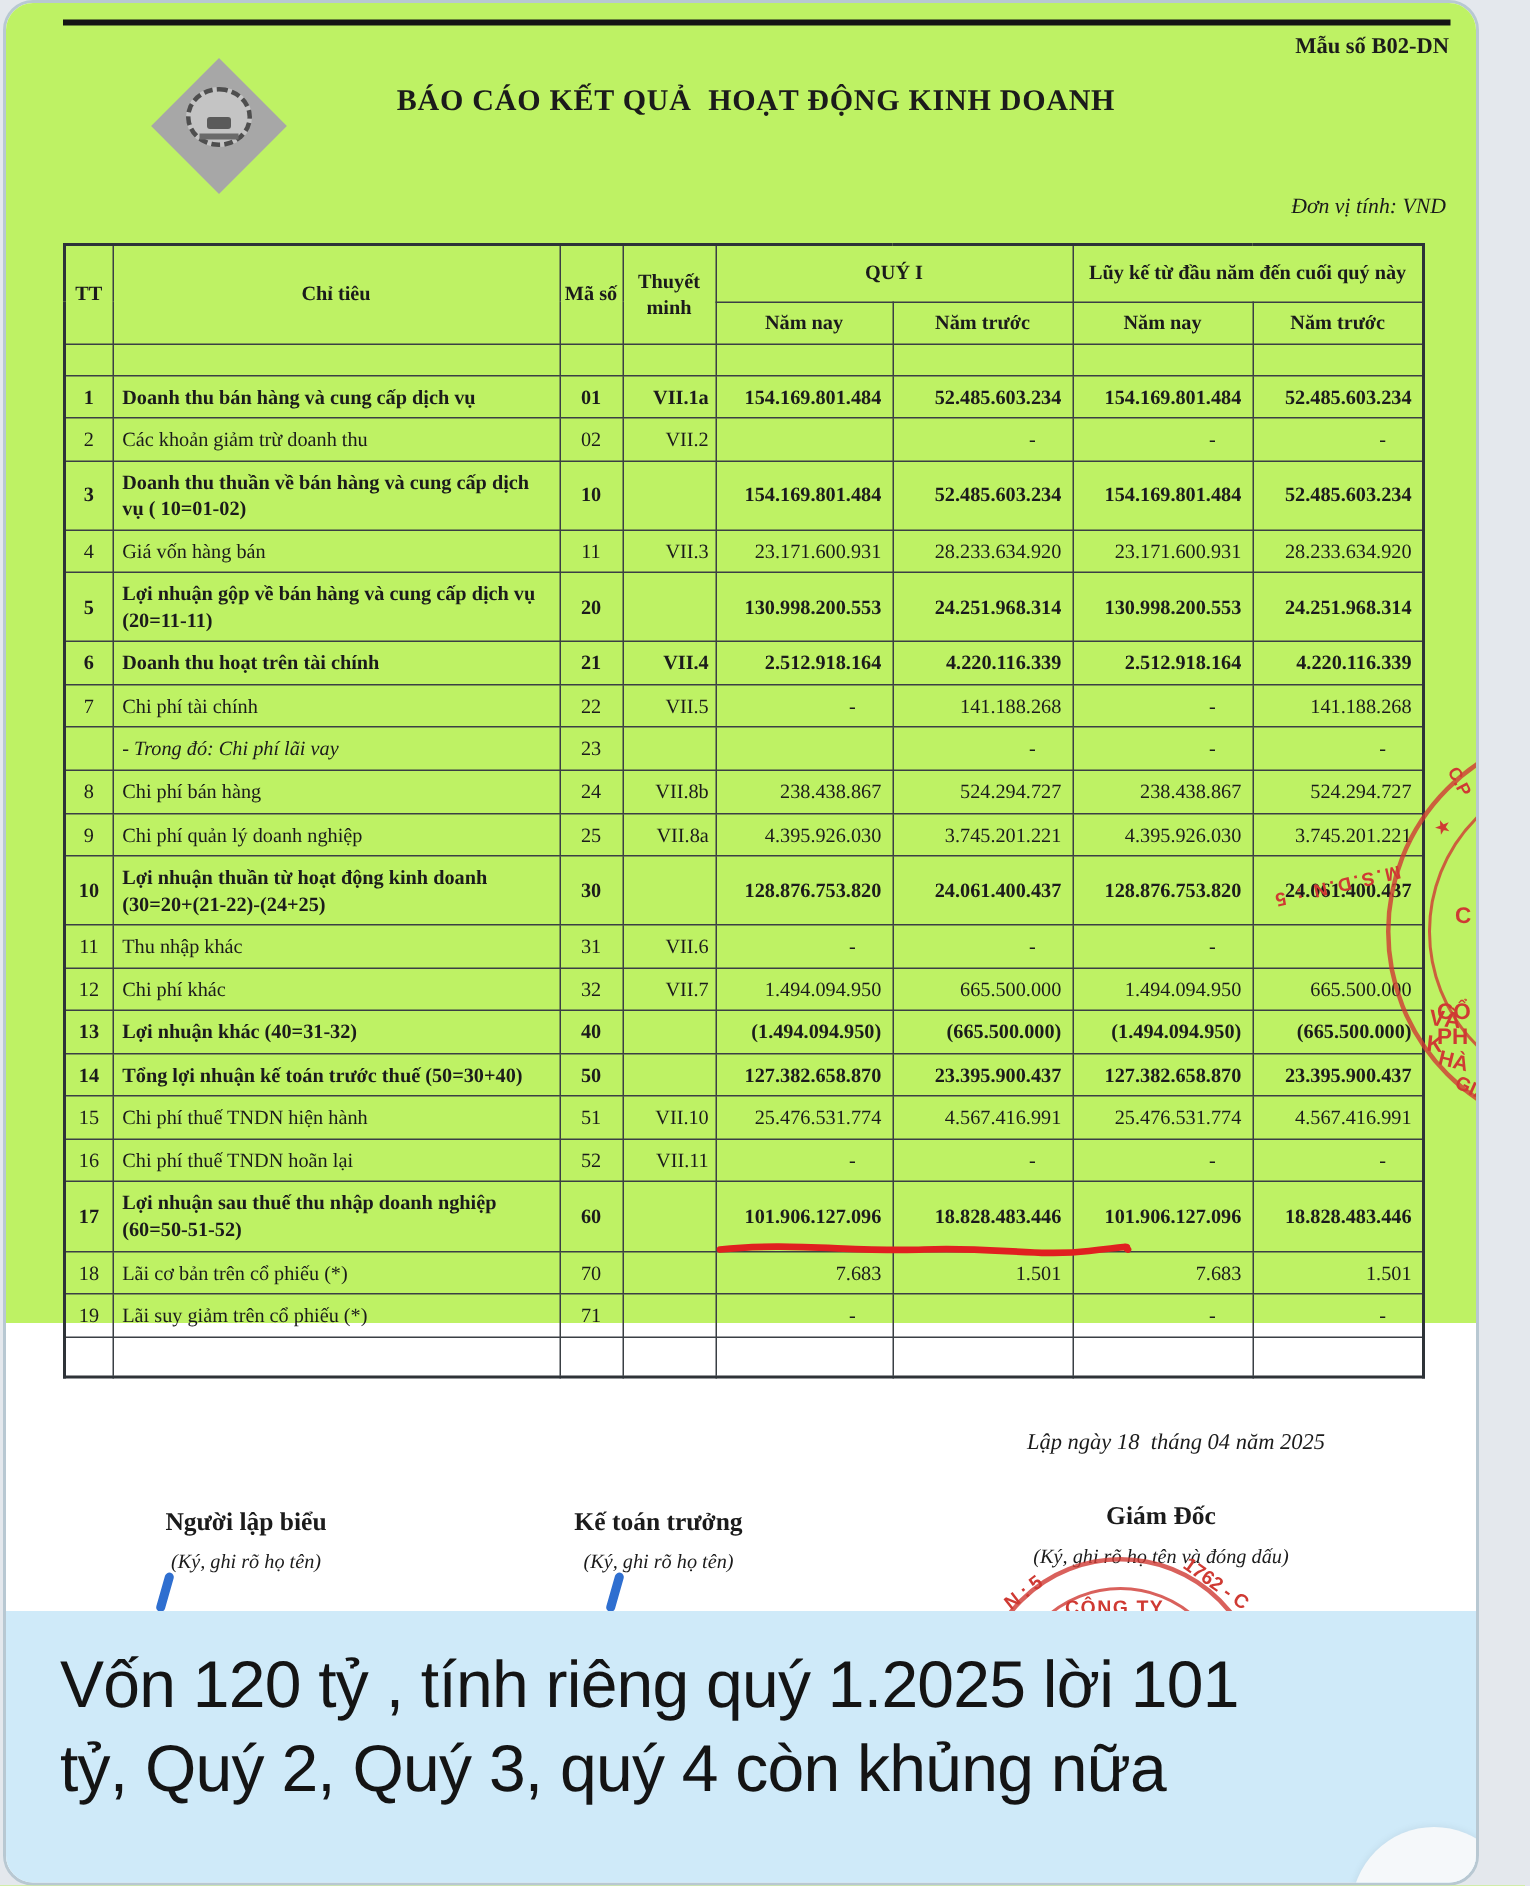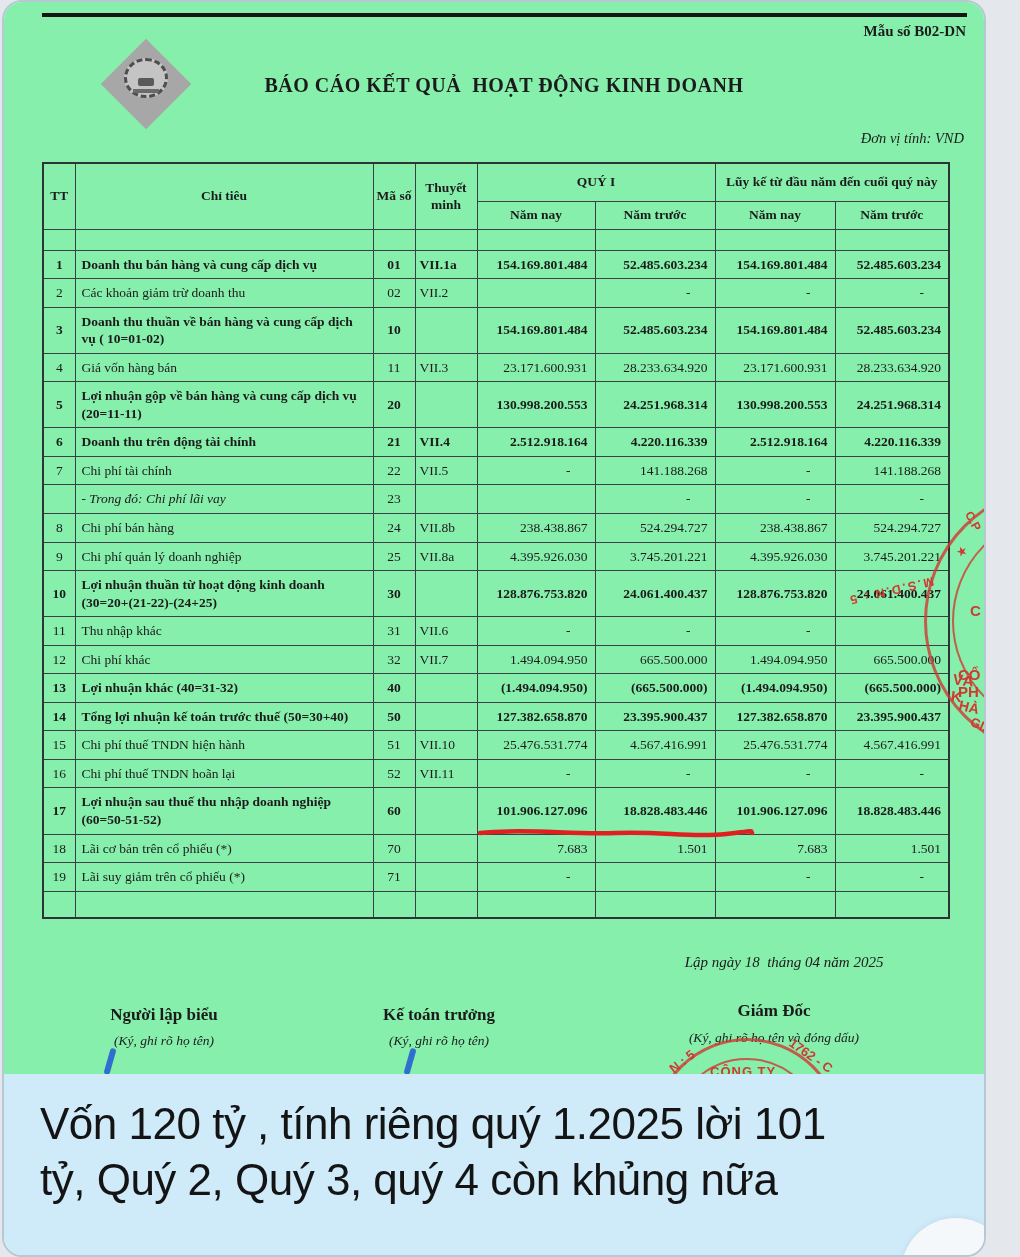--- a/index.html
+++ b/index.html
@@ -11,57 +11,57 @@
     overflow:hidden;
     position:relative;
   }
   .bubble {
     position:absolute; left:2px; top:0; width:984px; height:1257px;
     background:#ffffff;
     border:2px solid #b8c8d2;
     border-radius:20px;
     overflow:hidden;
   }
-  .doc { position:absolute; left:0; top:0; width:100%; height:1072px; background:#86efac;padding-left:16px; }
+  .doc { position:absolute; left:0; top:0; width:100%; height:880px; background:#bef264;padding-left:16px; }
 
   .top-rule { position:absolute; left:38px; top:11px; width:925px; height:4px; background:#151515; }
   .form-no { position:absolute; top:21px; right:18px; font-weight:bold; font-size:15px; }
 
   
   .logo { position:absolute; left:96px; top:36px; width:92px; height:92px; }
   .logo .diamond {
     position:absolute; left:14px; top:14px; width:64px; height:64px;
     background:#a7a7a7; transform:rotate(45deg);
   }
   .logo .ring {
     position:absolute; left:24px; top:20px; width:44px; height:40px;
     border:3px dashed #4e4e4e; border-radius:50%; background:#c4c4c4;
   }
   .logo .mark { position:absolute; left:38px; top:40px; width:16px; height:8px; background:#5a5a5a; border-radius:2px; }
   .logo .mark2 { position:absolute; left:33px; top:51px; width:26px; height:4px; background:#6a6a6a; }
 
   .title { position:absolute; top:54px; left:190px; width:620px; text-align:center;
-           font-weight:bold; font-size:20px; letter-spacing:.5px; white-space:pre;margin-top:18px; }
+           font-weight:bold; font-size:20px; letter-spacing:.5px; white-space:pre; }
   .subtitle { position:absolute; top:85px; left:190px; width:620px; text-align:center;
               font-weight:bold; font-style:italic; font-size:16px; }
   .unit-note { position:absolute; top:128px; right:20px; font-style:italic; font-size:14.5px; }
 
   
   .tbl-wrap { position:absolute; left:38px; top:160px; width:908px; }
   table { border-collapse:collapse; width:906px; table-layout:fixed; }
   th, td { border:1px solid #3a3f44; font-size:13.5px; line-height:1.3; vertical-align:middle; }
   table { border:2px solid #2e3338; }
   th { font-weight:bold; text-align:center; padding:3px 2px; }
   tr.h1 th { height:38px; }
   tr.h2 th { height:28px; }
   td { padding:5px 4px; }
   td.c-tt { text-align:center; width:32px; }
   td.c-label { text-align:left; padding-left:6px; width:298px; }
   td.c-ma { text-align:center; width:42px; }
-  td.c-tm { text-align:left; width:62px;margin-top:44px; }
+  td.c-tm { text-align:right; width:62px;margin-top:44px; }
   td.c-num { text-align:right; padding-right:7px; }
   td.dash { padding-right:24px; }
   tr.bold td { font-weight:bold; }
   tr.italic td.c-label { font-style:italic; font-weight:normal; }
   tr.spacer td { height:21px; padding:0; }
   tr.spacer-end td { height:27px; padding:0; }
   col.w-tt{width:32px} col.w-label{width:298px} col.w-ma{width:42px} col.w-tm{width:62px}
   col.w-n1{width:118px} col.w-n2{width:120px} col.w-n3{width:120px} col.w-n4{width:114px}
 
   #red-underline { position:absolute; left:472px; top:831px; width:280px; height:18px; }
@@ -223,21 +223,21 @@
               <td class="c-label">Lợi nhuận gộp về bán hàng và cung cấp dịch vụ (20=11-11)</td>
               <td class="c-ma">20</td>
               <td class="c-tm"></td>
               <td class="c-num">130.998.200.553</td>
               <td class="c-num">24.251.968.314</td>
               <td class="c-num">130.998.200.553</td>
               <td class="c-num">24.251.968.314</td>
             </tr>
             <tr class="bold">
               <td class="c-tt">6</td>
-              <td class="c-label">Doanh thu trên động tài chính</td>
+              <td class="c-label">Doanh thu hoạt trên tài chính</td>
               <td class="c-ma">21</td>
               <td class="c-tm">VII.4</td>
               <td class="c-num">2.512.918.164</td>
               <td class="c-num">4.220.116.339</td>
               <td class="c-num">2.512.918.164</td>
               <td class="c-num">4.220.116.339</td>
             </tr>
             <tr>
               <td class="c-tt">7</td>
               <td class="c-label">Chi phí tài chính</td>

